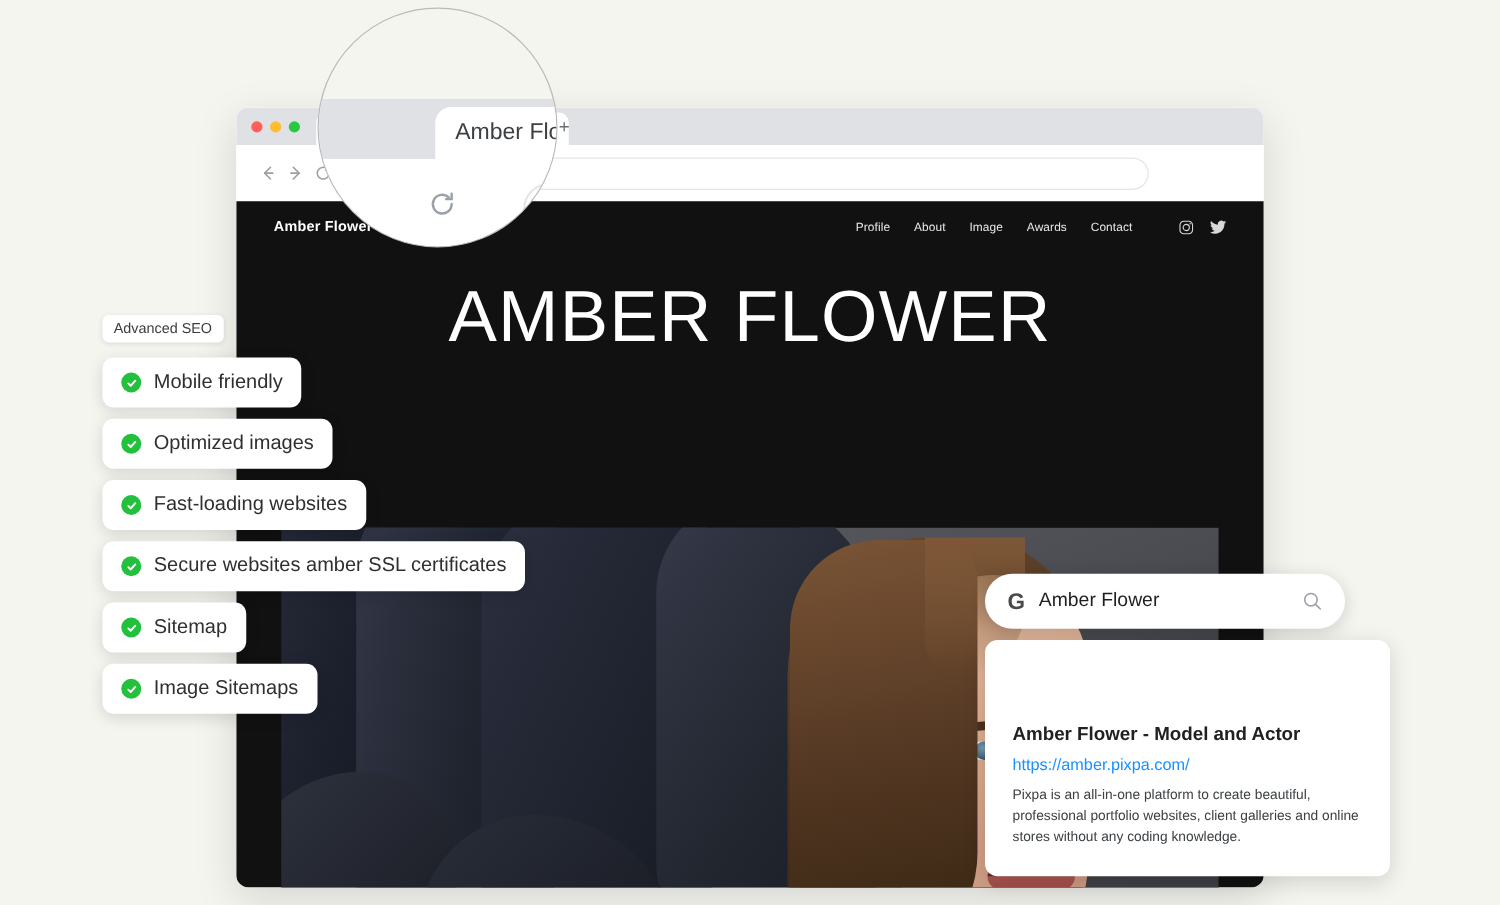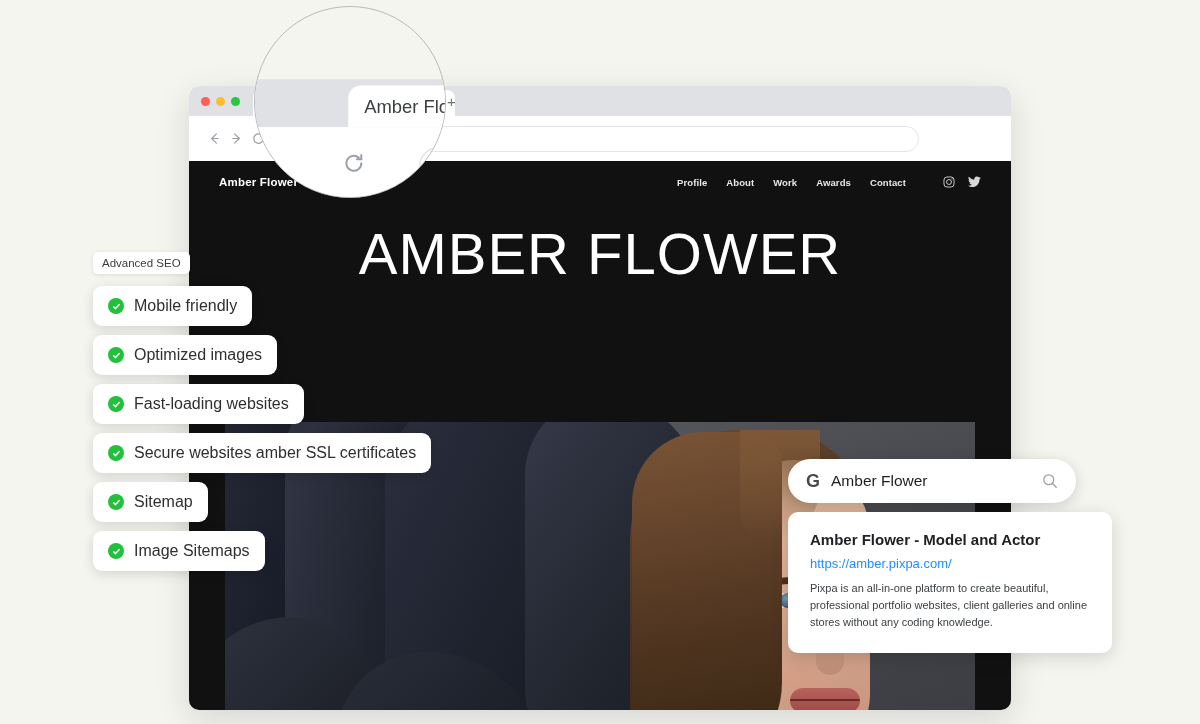--- a/index.html
+++ b/index.html
@@ -140,21 +140,21 @@
   }
   .site-nav-links {
     margin-left: auto;
     display: flex;
     align-items: center;
     gap: 19px;
   }
   .site-nav-link {
     font-size: 9.5px;
     color: #e8e8e8;
-    font-weight: bold;
+    font-weight: normal;
     letter-spacing: 0.1px;
     text-align: right;
   }
   .social-icons {
     display: flex;
     align-items: center;
     gap: 13px;
     margin-left: 18px;
   }
   .social-icons svg { display: block; }
@@ -312,21 +312,21 @@
     position: absolute;
     left: 148px; top: 220px;
     width: 60px; height: 55px;
     background: radial-gradient(circle, rgba(217,150,130,0.35) 0%, rgba(217,150,130,0) 70%);
     border-radius: 50%;
   }
 
   
   .seo-stack {
     position: absolute;
-    left: 93px;
+    left: 82px;
     top: 252px;
     z-index: 20;
     display: flex;
     flex-direction: column;
     align-items: flex-start;
     gap: 9px;
   }
   .seo-heading {
     background: #ffffff;
     border-radius: 5px;
@@ -400,20 +400,21 @@
     border-radius: 10px;
     padding: 19px 22px 22px 22px;
     box-shadow: 0 4px 18px rgba(0,0,0,0.15);
     z-index: 21;
   }
   .result-title {
     font-size: 15px;
     font-weight: bold;
     color: #202124;
     margin-bottom: 8px;
+    margin-top: 48px;
   }
   .result-url {
     font-size: 13px;
     color: #1a90ff;
     margin-bottom: 9px;
   }
   .result-snippet {
     font-size: 11px;
     color: #3c4043;
     line-height: 1.55;
@@ -527,21 +528,21 @@
     </div>
   </div>
 
   <div class="site">
 
     <div class="site-nav">
       <div class="site-logo">Amber Flower</div>
       <div class="site-nav-links">
         <a class="site-nav-link">Profile</a>
         <a class="site-nav-link">About</a>
-        <a class="site-nav-link">Work</a>
+        <a class="site-nav-link">Image</a>
         <a class="site-nav-link">Awards</a>
         <a class="site-nav-link">Contact</a>
         <div class="social-icons">
           <svg width="12" height="12" viewBox="0 0 16 16" fill="none" stroke="#d8d8d8" stroke-width="1.2">
             <rect x="1.3" y="1.3" width="13.4" height="13.4" rx="4"></rect>
             <circle cx="8" cy="8" r="3.3"></circle>
             <circle cx="12.1" cy="3.9" r="0.8" fill="#d8d8d8" stroke="none"></circle>
           </svg>
           <svg width="13" height="12" viewBox="0 0 16 14" fill="#d8d8d8">
             <path d="M16 1.7a6.4 6.4 0 0 1-1.9.5A3.3 3.3 0 0 0 15.5.4a6.6 6.6 0 0 1-2.1.8A3.3 3.3 0 0 0 7.8 4.2 9.3 9.3 0 0 1 1.1.6a3.3 3.3 0 0 0 1 4.4 3.3 3.3 0 0 1-1.5-.4 3.3 3.3 0 0 0 2.6 3.2 3.3 3.3 0 0 1-1.5.1 3.3 3.3 0 0 0 3.1 2.3A6.6 6.6 0 0 1 0 11.6a9.3 9.3 0 0 0 5 1.5c6 0 9.4-5.1 9.2-9.7A6.6 6.6 0 0 0 16 1.7z"></path>

